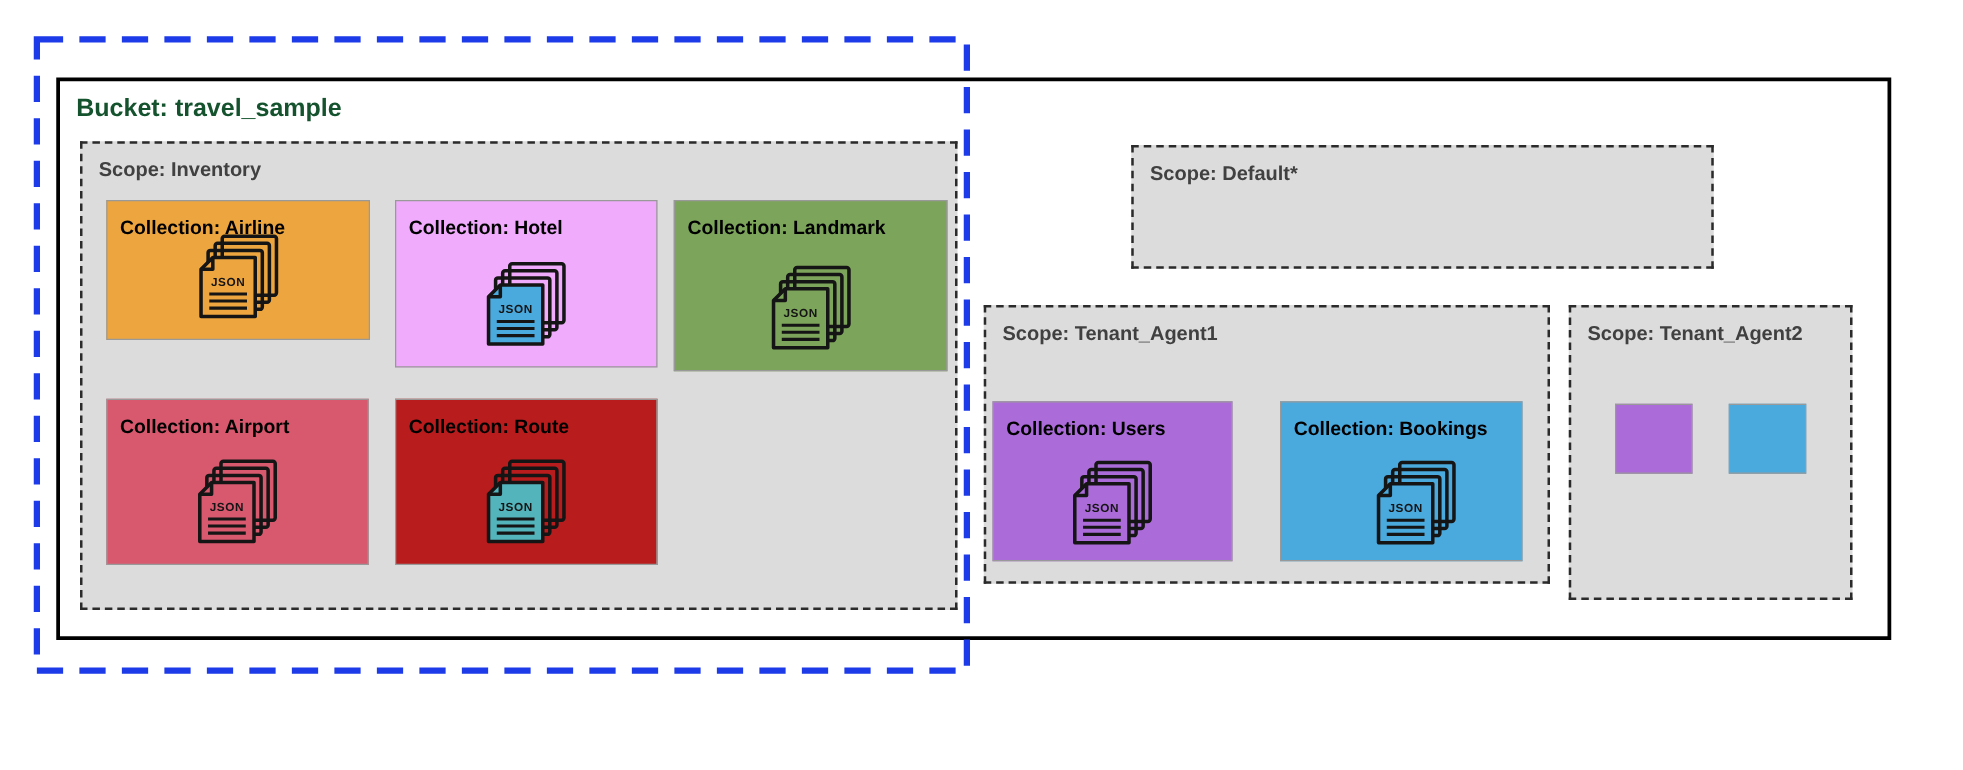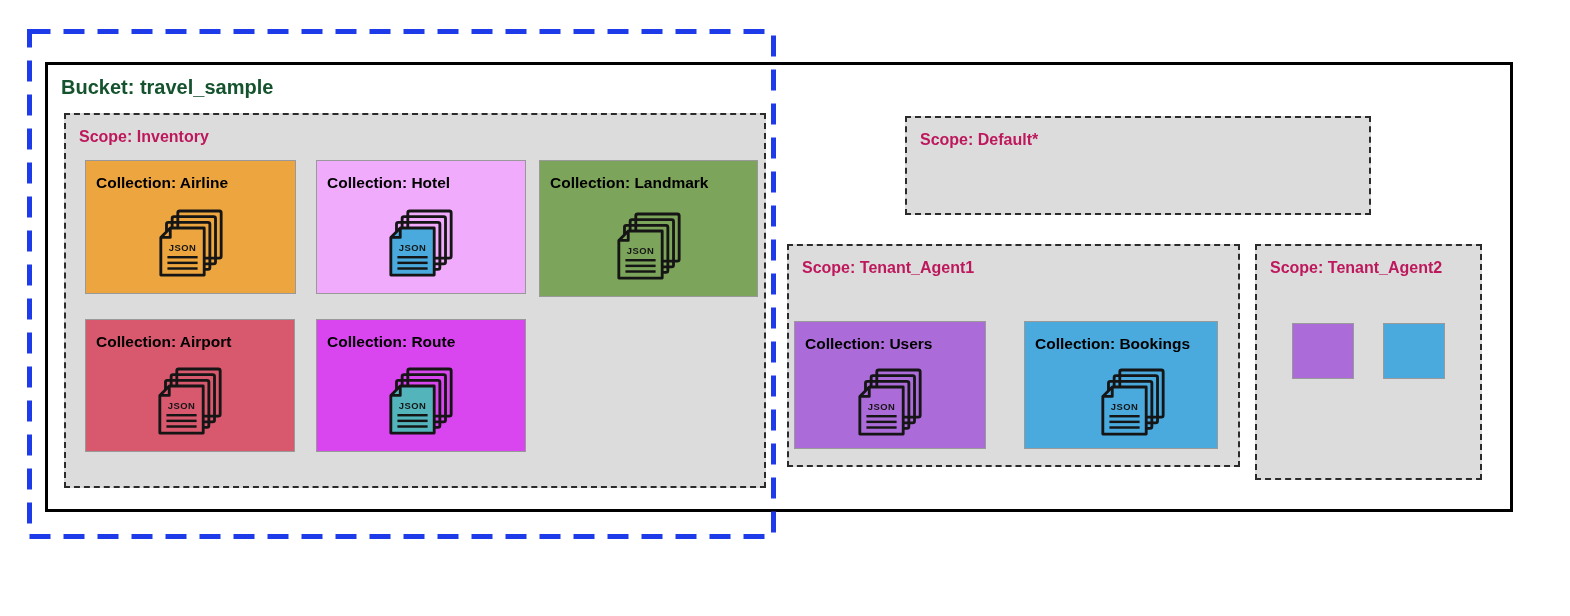--- a/index.html
+++ b/index.html
@@ -6,30 +6,30 @@
   body{font-family:"Liberation Sans",sans-serif;}
   .canvas{position:relative;width:1570px;height:616px;background:#ffffff;overflow:hidden;}
 
   
   .bucket{position:absolute;left:45px;top:62px;width:1468px;height:450px;
           border:3px solid #000;background:#ffffff;box-sizing:border-box;}
   .bucket-title{position:absolute;left:13px;top:11px;font-size:20px;font-weight:bold;color:#14532d;white-space:nowrap;}
 
   
   .scope{position:absolute;background:#dcdcdc;border:2px dashed #2b2b2b;box-sizing:border-box;}
-  .scope-label{position:absolute;left:13px;top:13px;font-size:16px;font-weight:bold;color:#be185d;white-space:nowrap;}
+  .scope-label{position:absolute;left:13px;top:13px;font-size:16px;font-weight:bold;color:#404040;white-space:nowrap;}
   .scope-inventory{left:16px;top:48px;width:702px;height:375px;}
   .scope-default{left:857px;top:51px;width:466px;height:99px;}
   .scope-tenant1{left:739px;top:179px;width:453px;height:223px;}
   .scope-tenant2{left:1207px;top:179px;width:227px;height:236px;}
 
   
   .collection{position:absolute;border:1px solid #999;box-sizing:border-box;}
   .collection-label{position:absolute;left:10px;top:12px;right:8px;font-size:15.5px;font-weight:bold;color:#000;line-height:1.35;}
-  .col-airline {left:19px; top:45px; width:211px;height:134px;}
+  .col-airline {left:19px; top:45px; width:211px;height:112px;}
   .col-hotel   {left:250px;top:45px; width:210px;height:134px;}
   .col-landmark{left:473px;top:45px; width:219px;height:137px;}
   .col-airport {left:19px; top:204px;width:210px;height:133px;}
   .col-route   {left:250px;top:204px;width:210px;height:133px;}
   .col-users   {left:5px; top:75px; width:192px;height:128px;padding-left:48px;}
   .col-bookings{left:235px;top:75px; width:194px;height:128px;padding-left:25px;}
 
   
   .json-icon{position:absolute;left:50%;transform:translateX(-50%);bottom:8px;width:66px;height:70px;}
   .col-airline .json-icon,.col-hotel .json-icon,.col-landmark .json-icon,
@@ -125,21 +125,21 @@
               </g>
               <text x="26" y="44" text-anchor="middle" font-size="10" font-weight="bold" font-family="Liberation Sans, sans-serif" fill="#151515" letter-spacing="0.5">JSON</text>
               <g stroke="#151515" stroke-width="2.6">
                 <line x1="10" y1="51" x2="42" y2="51"></line>
                 <line x1="10" y1="57" x2="42" y2="57"></line>
                 <line x1="10" y1="63" x2="42" y2="63"></line>
               </g>
             </svg></div>
       </div>
 
-      <div class="collection col-route" style="background-color: #d946ef; --box-fill: #53b4bb;">
+      <div class="collection col-route" style="background-color: #b91c1c; --box-fill: #53b4bb;">
         <div class="collection-label">Collection: Route</div>
         <div class="json-icon"><svg viewBox="0 0 70 74" width="66" height="70">
               <g fill="none" stroke="#151515" stroke-width="3" stroke-linejoin="round">
                 <rect x="21" y="2" width="46" height="50" rx="2"></rect>
                 <rect x="15" y="8" width="46" height="50" rx="2"></rect>
                 <rect x="9" y="14" width="46" height="50" rx="2"></rect>
                 <path d="M13 20 H49 V70 H3 V30 Z" style="fill:var(--box-fill,#fff)"></path>
                 <path d="M3 30 H13 V20"></path>
               </g>
               <text x="26" y="44" text-anchor="middle" font-size="10" font-weight="bold" font-family="Liberation Sans, sans-serif" fill="#151515" letter-spacing="0.5">JSON</text>

